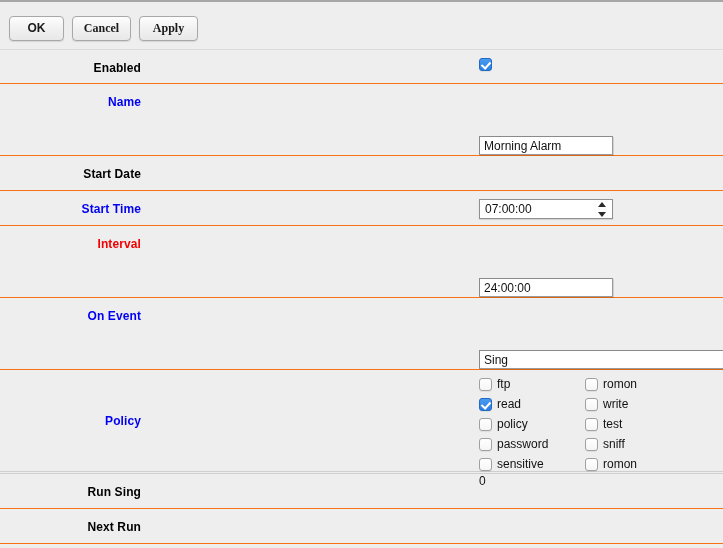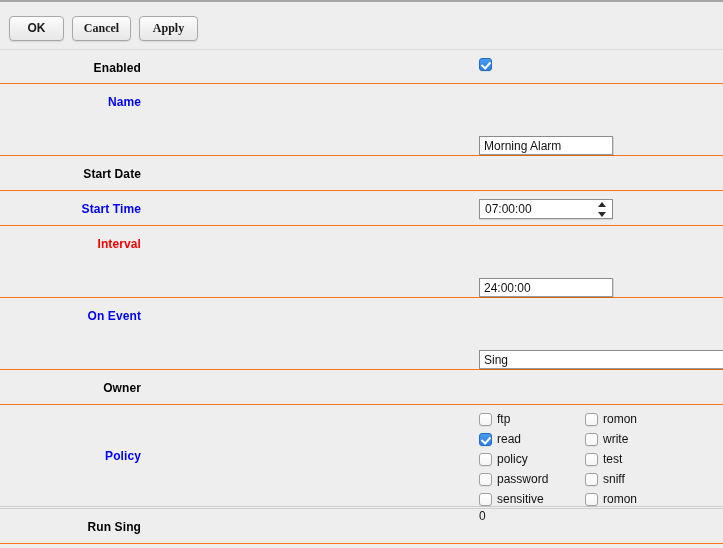--- a/index.html
+++ b/index.html
@@ -247,26 +247,20 @@
       </div>
     </div>
 
     <div class="row">
       <div class="label blue">On Event</div>
       <div class="field">
         <input class="txt long" type="text" value="Sing" style="">
       </div>
     </div>
 
-    <div class="row">
-      <div class="label">Owner</div>
-      <div class="field">
-        <span class="static-val"></span>
-      </div>
-    </div>
 
     <div class="row tall group-end">
       <div class="label blue" style="padding-top:44px;">Policy</div>
       <div class="field mid">
         <div class="policy-wrap">
           <div class="policy-col">
             <label class="policy-item">
               <span class="cb"></span>
               <span>ftp</span>
             </label>

